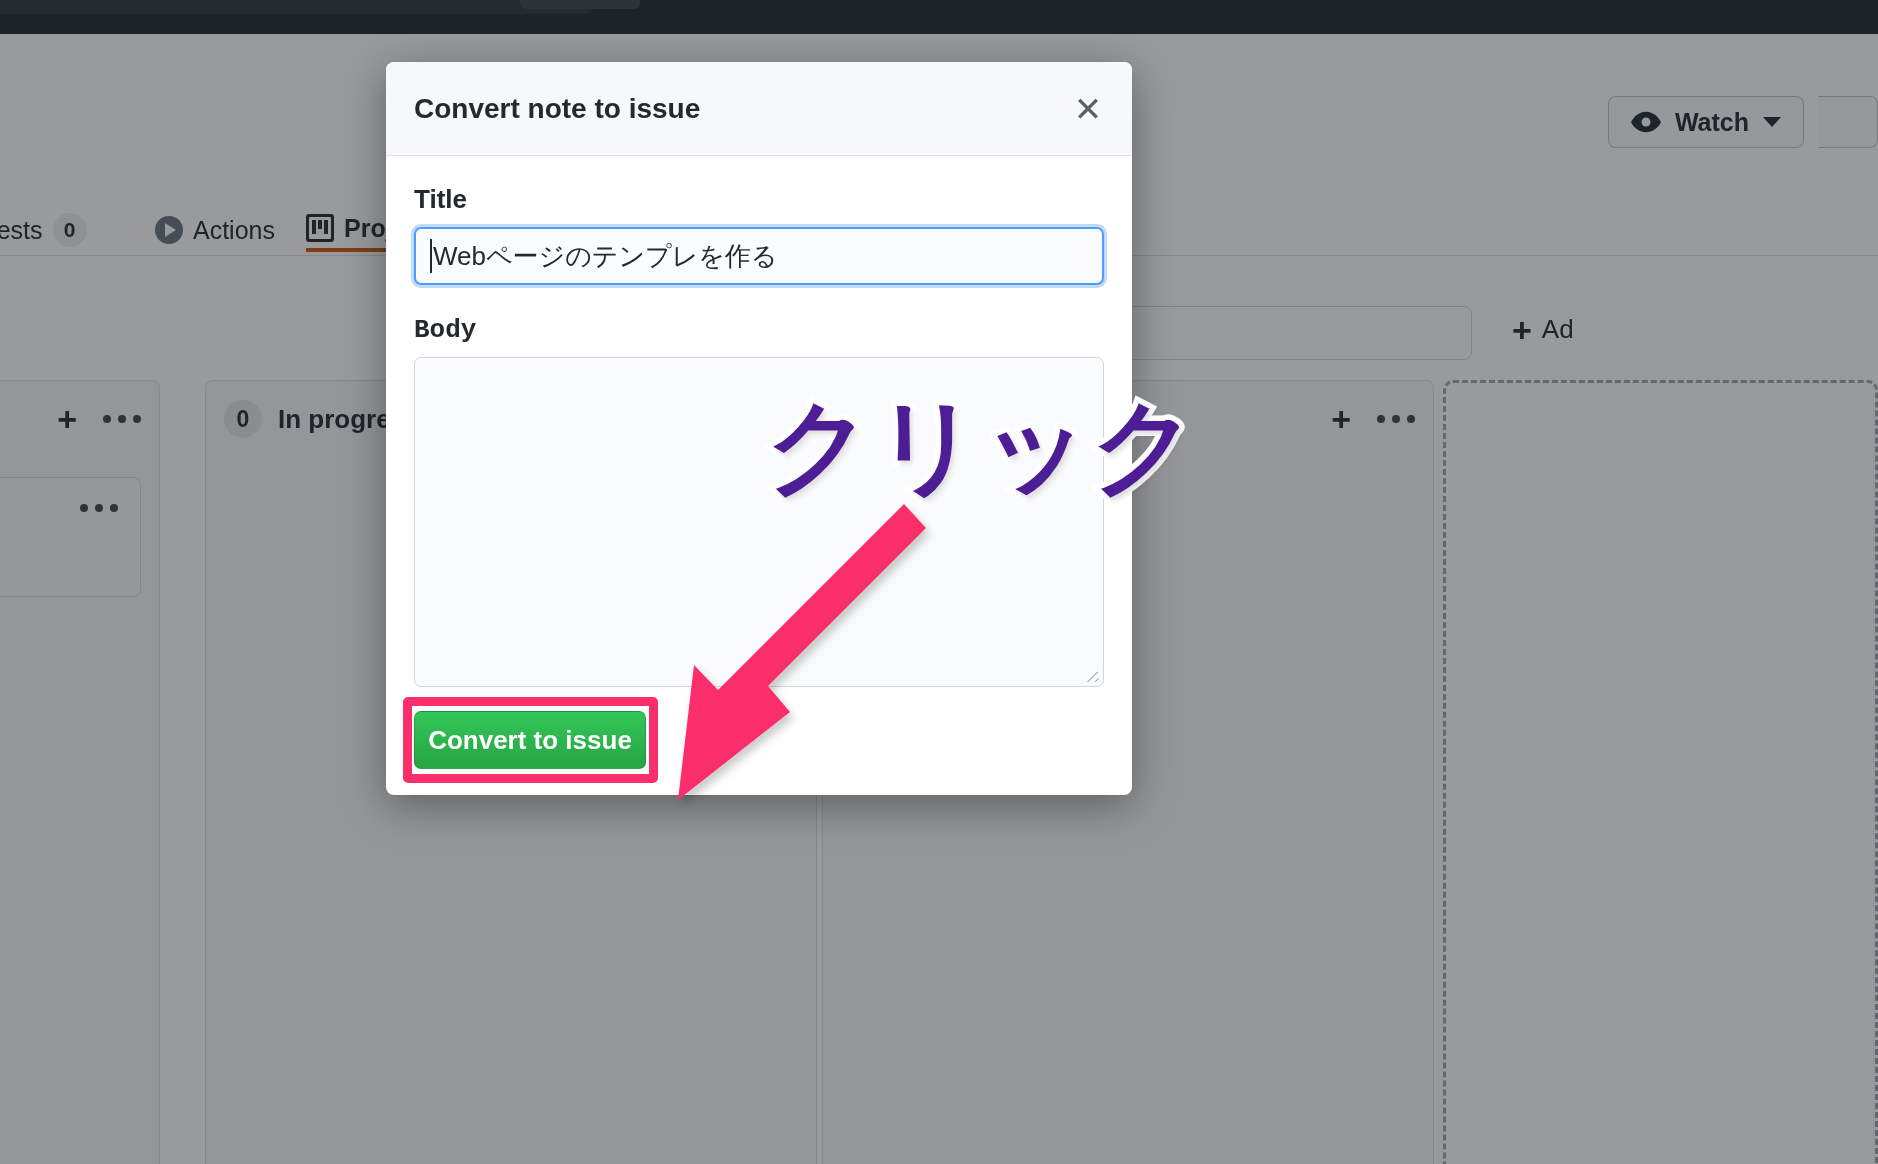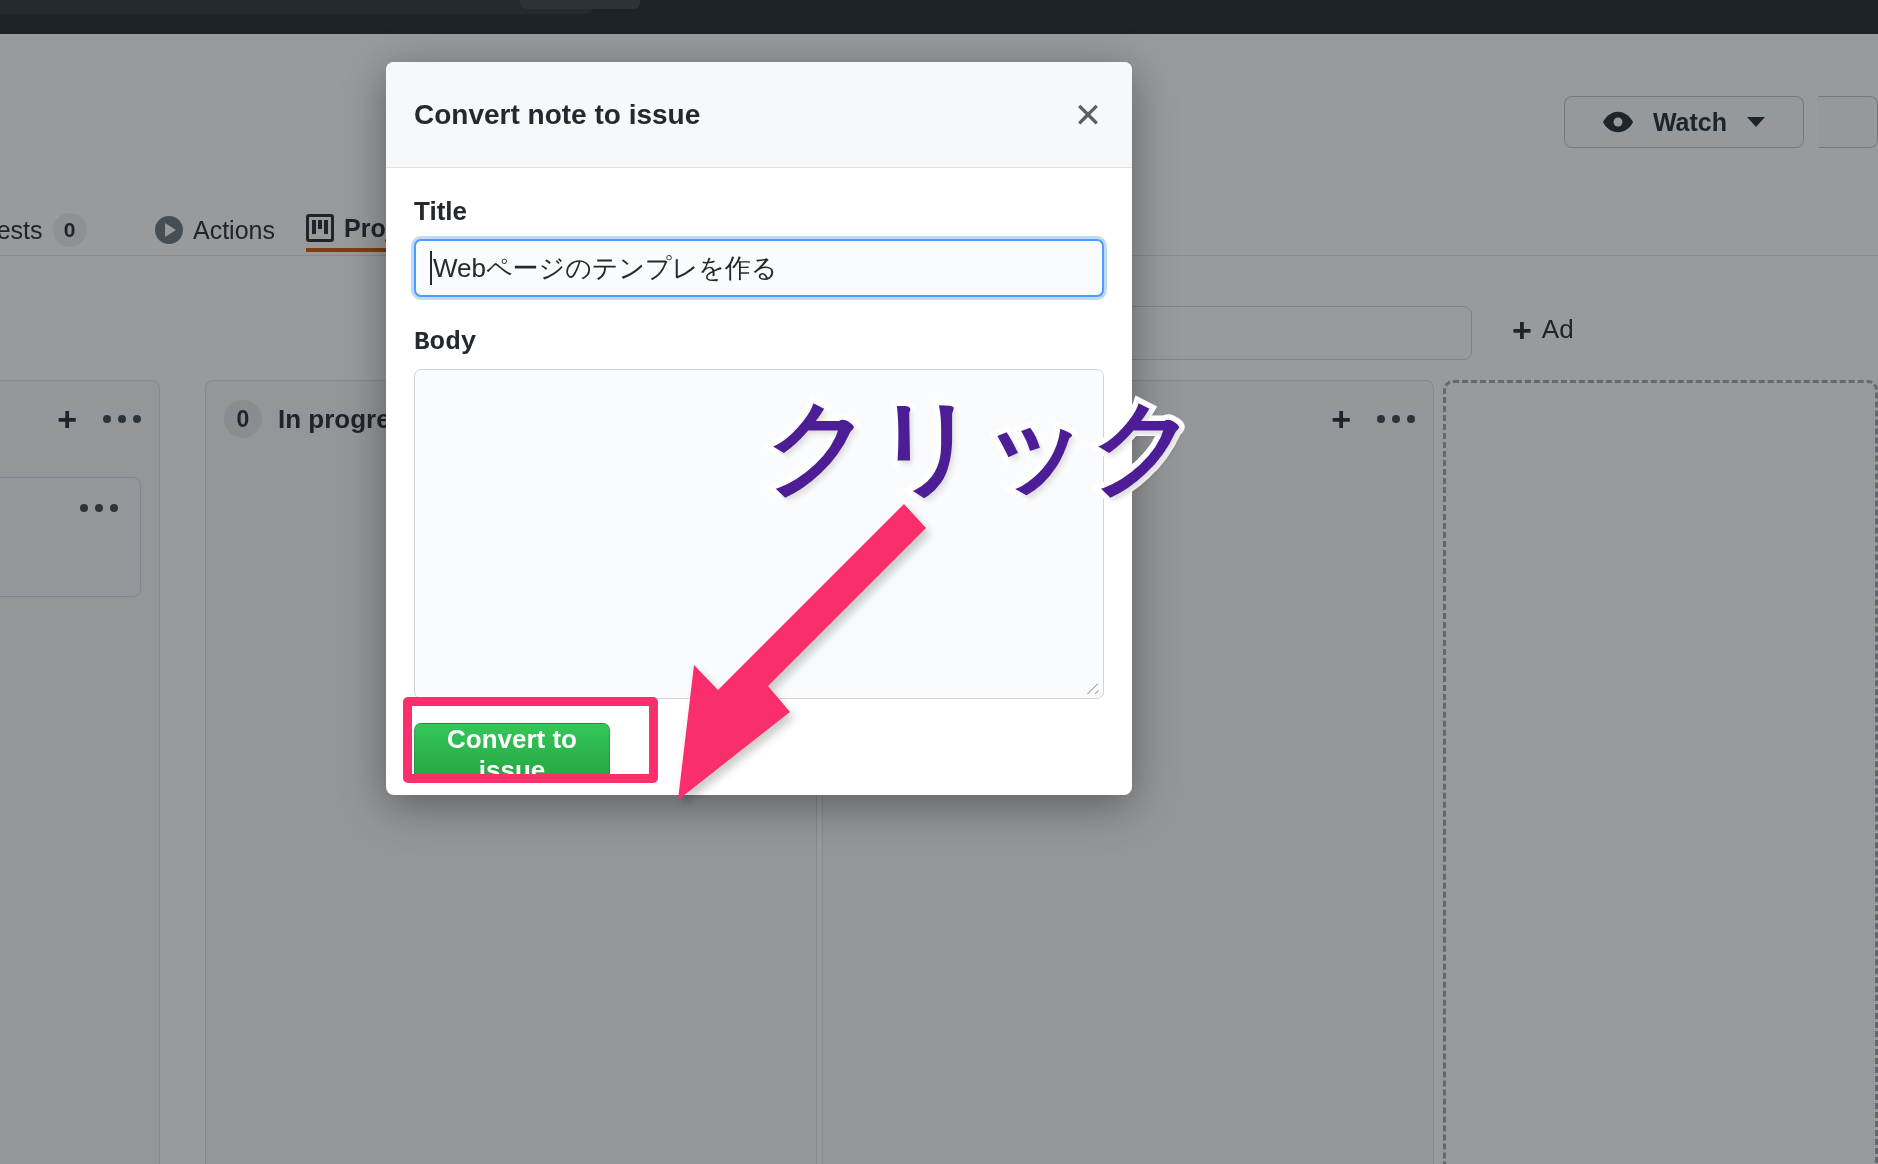--- a/index.html
+++ b/index.html
@@ -71,22 +71,22 @@
     padding: 3px 2px;
   }
   .icon-project i { display:block; width: 4px; background: #24292e; }
   .icon-project i:nth-child(1) { height: 14px; }
   .icon-project i:nth-child(2) { height: 9px; }
   .icon-project i:nth-child(3) { height: 14px; }
 
   
   .watch-btn {
     position: absolute; right: 74px; top: 62px;
-    height: 52px; padding: 0 38px;
-    display: flex; align-items: center; gap: 20px;
+    height: 52px; padding: 0 22px;
+    display: flex; align-items: center; gap: 14px;
     border: 1px solid rgba(27,31,35,0.25); border-radius: 8px;
     background: rgba(250,251,252,0.55);
     font-size: 25px; font-weight: 600; color: #24292e;
   }
   .watch-btn-side {
     position: absolute; right: 0px; top: 62px;
     width: 60px; height: 52px;
     border: 1px solid rgba(27,31,35,0.25); border-left: none; border-radius: 0 8px 8px 0;
     background: rgba(250,251,252,0.55);
   }
@@ -154,21 +154,21 @@
   
   .modal {
     position: absolute; left: 386px; top: 62px;
     width: 746px; height: 733px;
     background: #ffffff;
     border-radius: 8px;
     box-shadow: 0 10px 44px rgba(0,0,0,0.38);
     overflow: hidden;
   }
   .modal-head {
-    position: relative; height: 106px;
+    position: relative; height: 94px;
     background: #f6f8fa;
     border-bottom: 1px solid #e1e4e8;
     display: flex; align-items: center; padding: 0 28px;
   }
   .modal-title { font-size: 28px; font-weight: 600; color: #24292e; }
   .modal-close {
     position: absolute; right: 22px; top: 50%; transform: translateY(-50%);
     width: 44px; height: 44px;
     display: flex; align-items: center; justify-content: center;
     color: #586069; font-size: 34px; line-height: 1; font-weight: 400;
@@ -213,21 +213,21 @@
   .resize-grip i:nth-child(2) { width: 9px; right: -1px; bottom: 0px; }
 
   .modal-footer { padding: 24px 28px 0 28px; position: relative; }
   .highlight-box {
     position: absolute; left: 403px; top: 697px;
     width: 255px; height: 86px;
     border: 9px solid #fa2f6b; border-radius: 5px;
     pointer-events: none; z-index: 40;
   }
   .convert-btn {
-    width: 196px; height: 58px;
+    width: 232px; height: 58px;
     background: linear-gradient(180deg, #34c759 0%, #28a745 92%);
     border: 1px solid rgba(27,31,35,0.2);
     border-radius: 7px;
     color: #ffffff; font-size: 26px; font-weight: 600;
     cursor: pointer;
     font-family: "Liberation Sans", "DejaVu Sans", sans-serif;
   }
 
   
   .anno-text {

